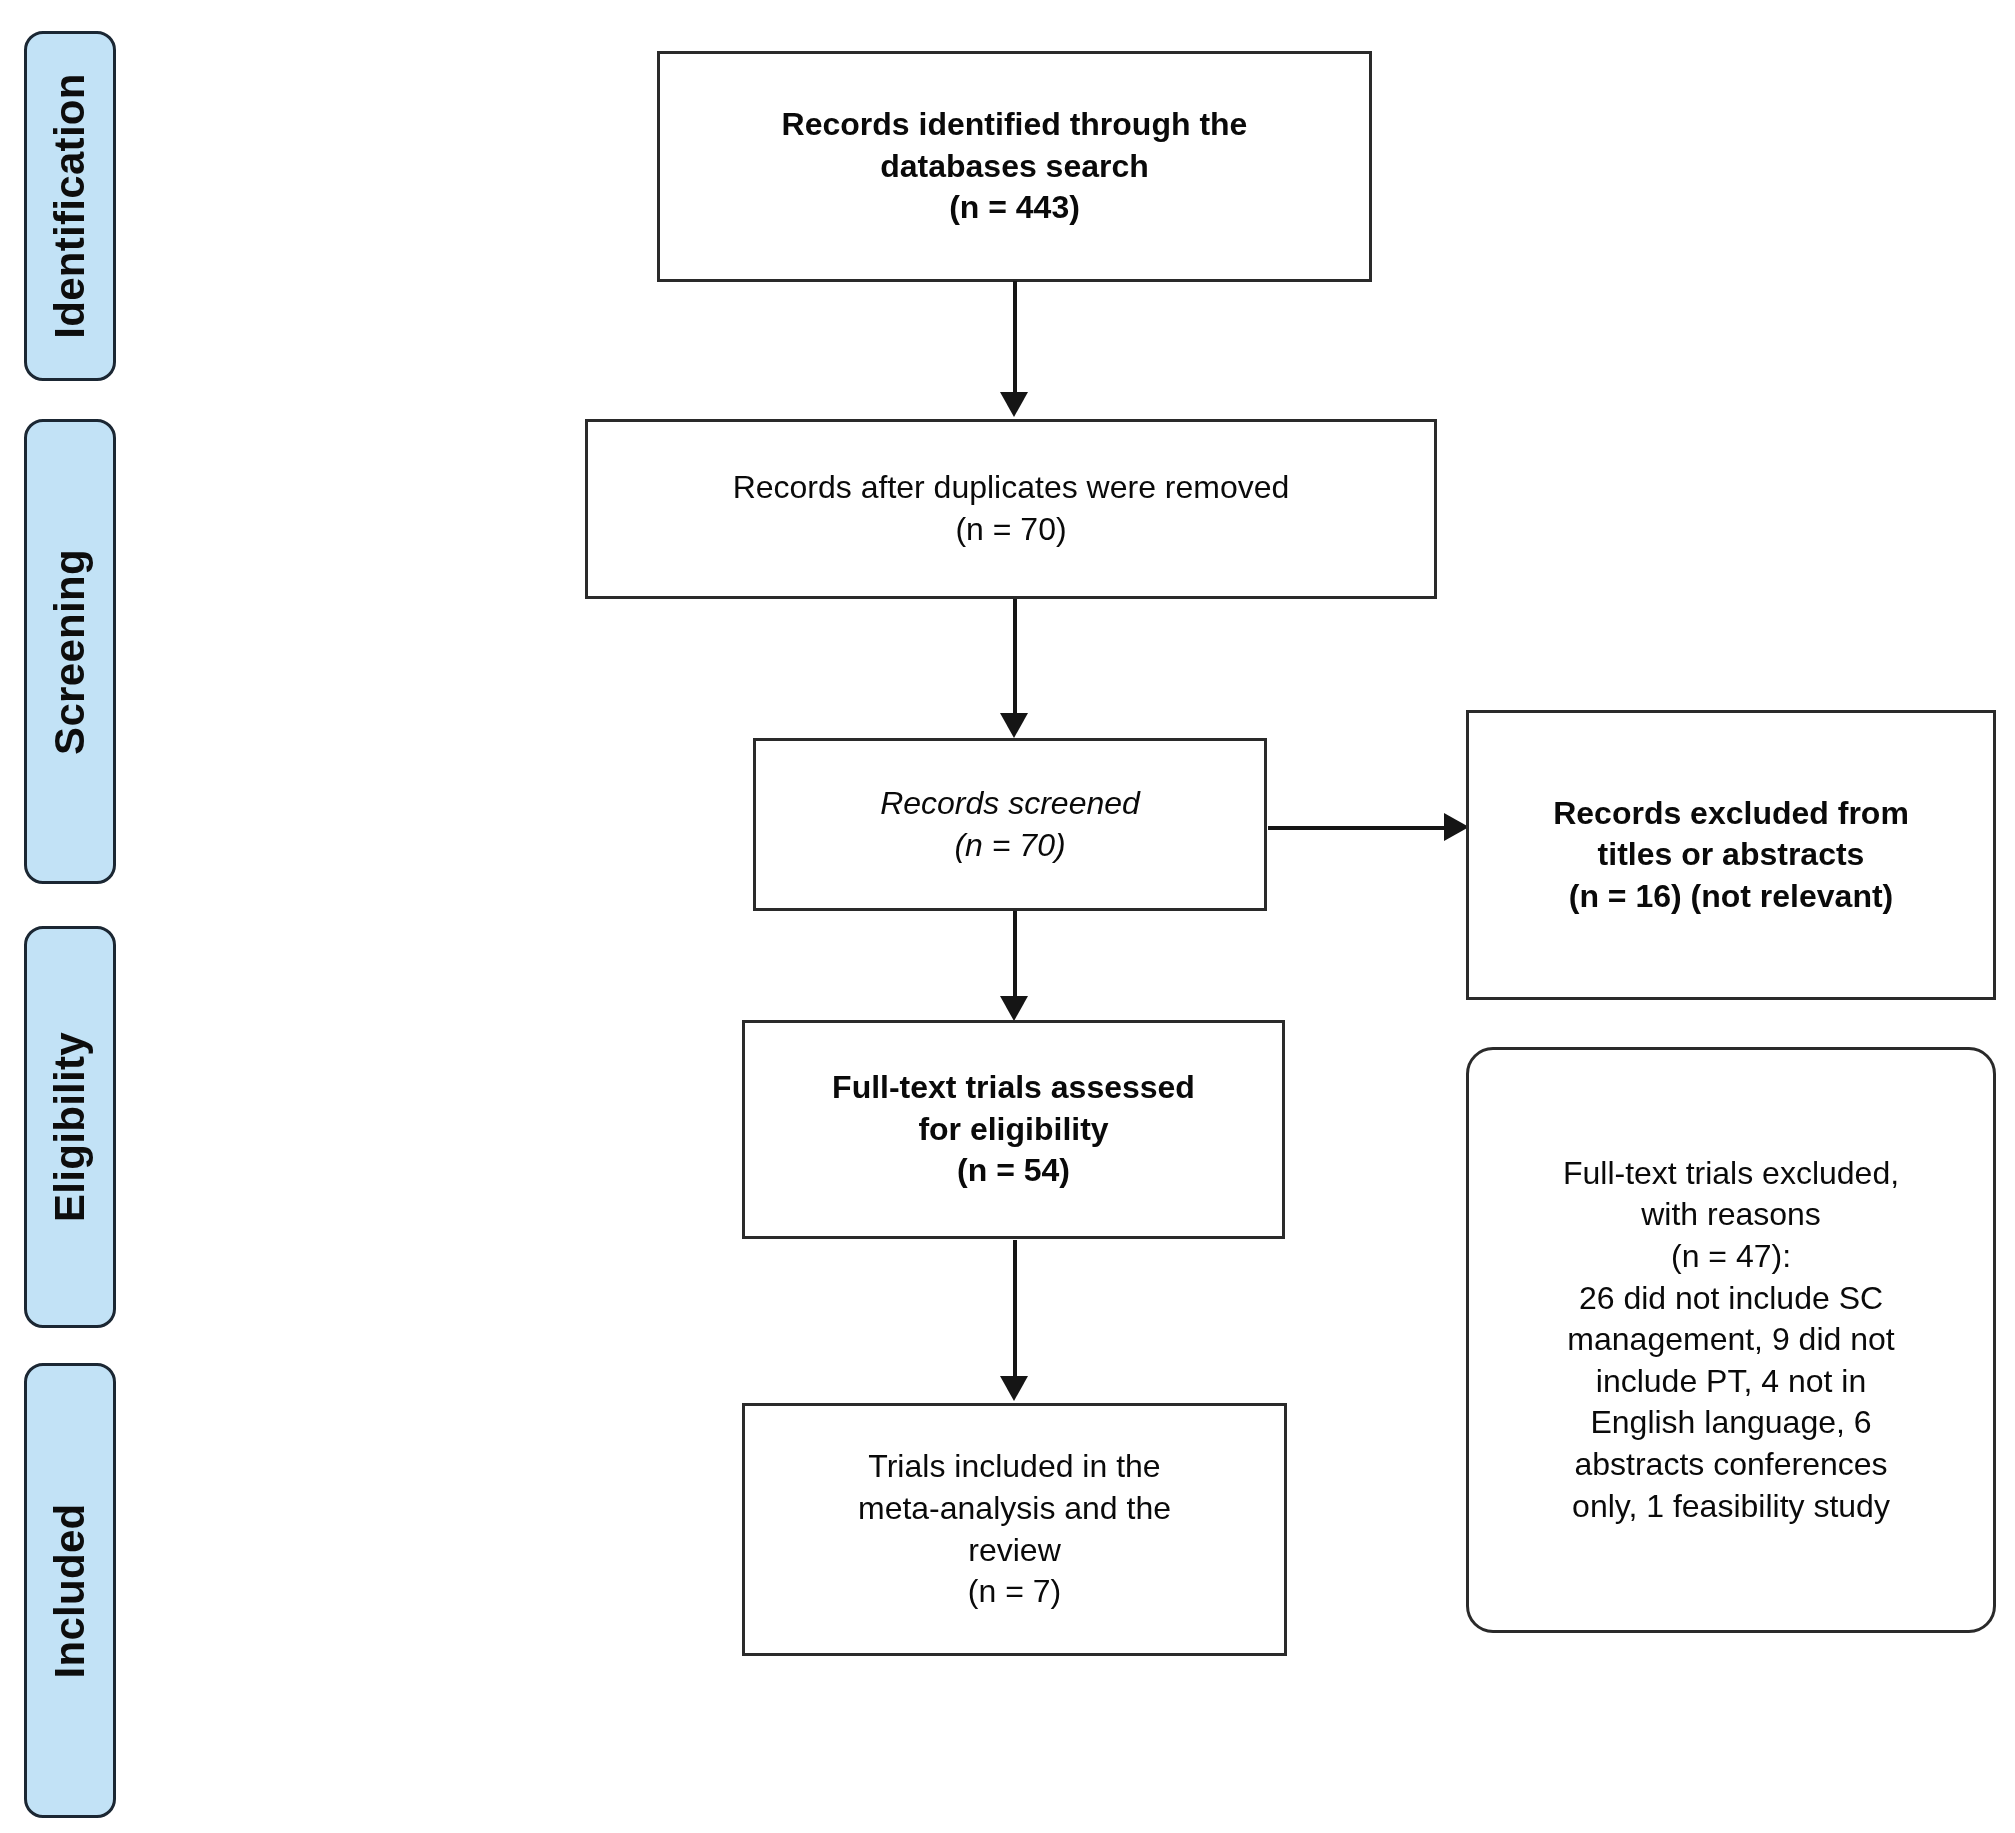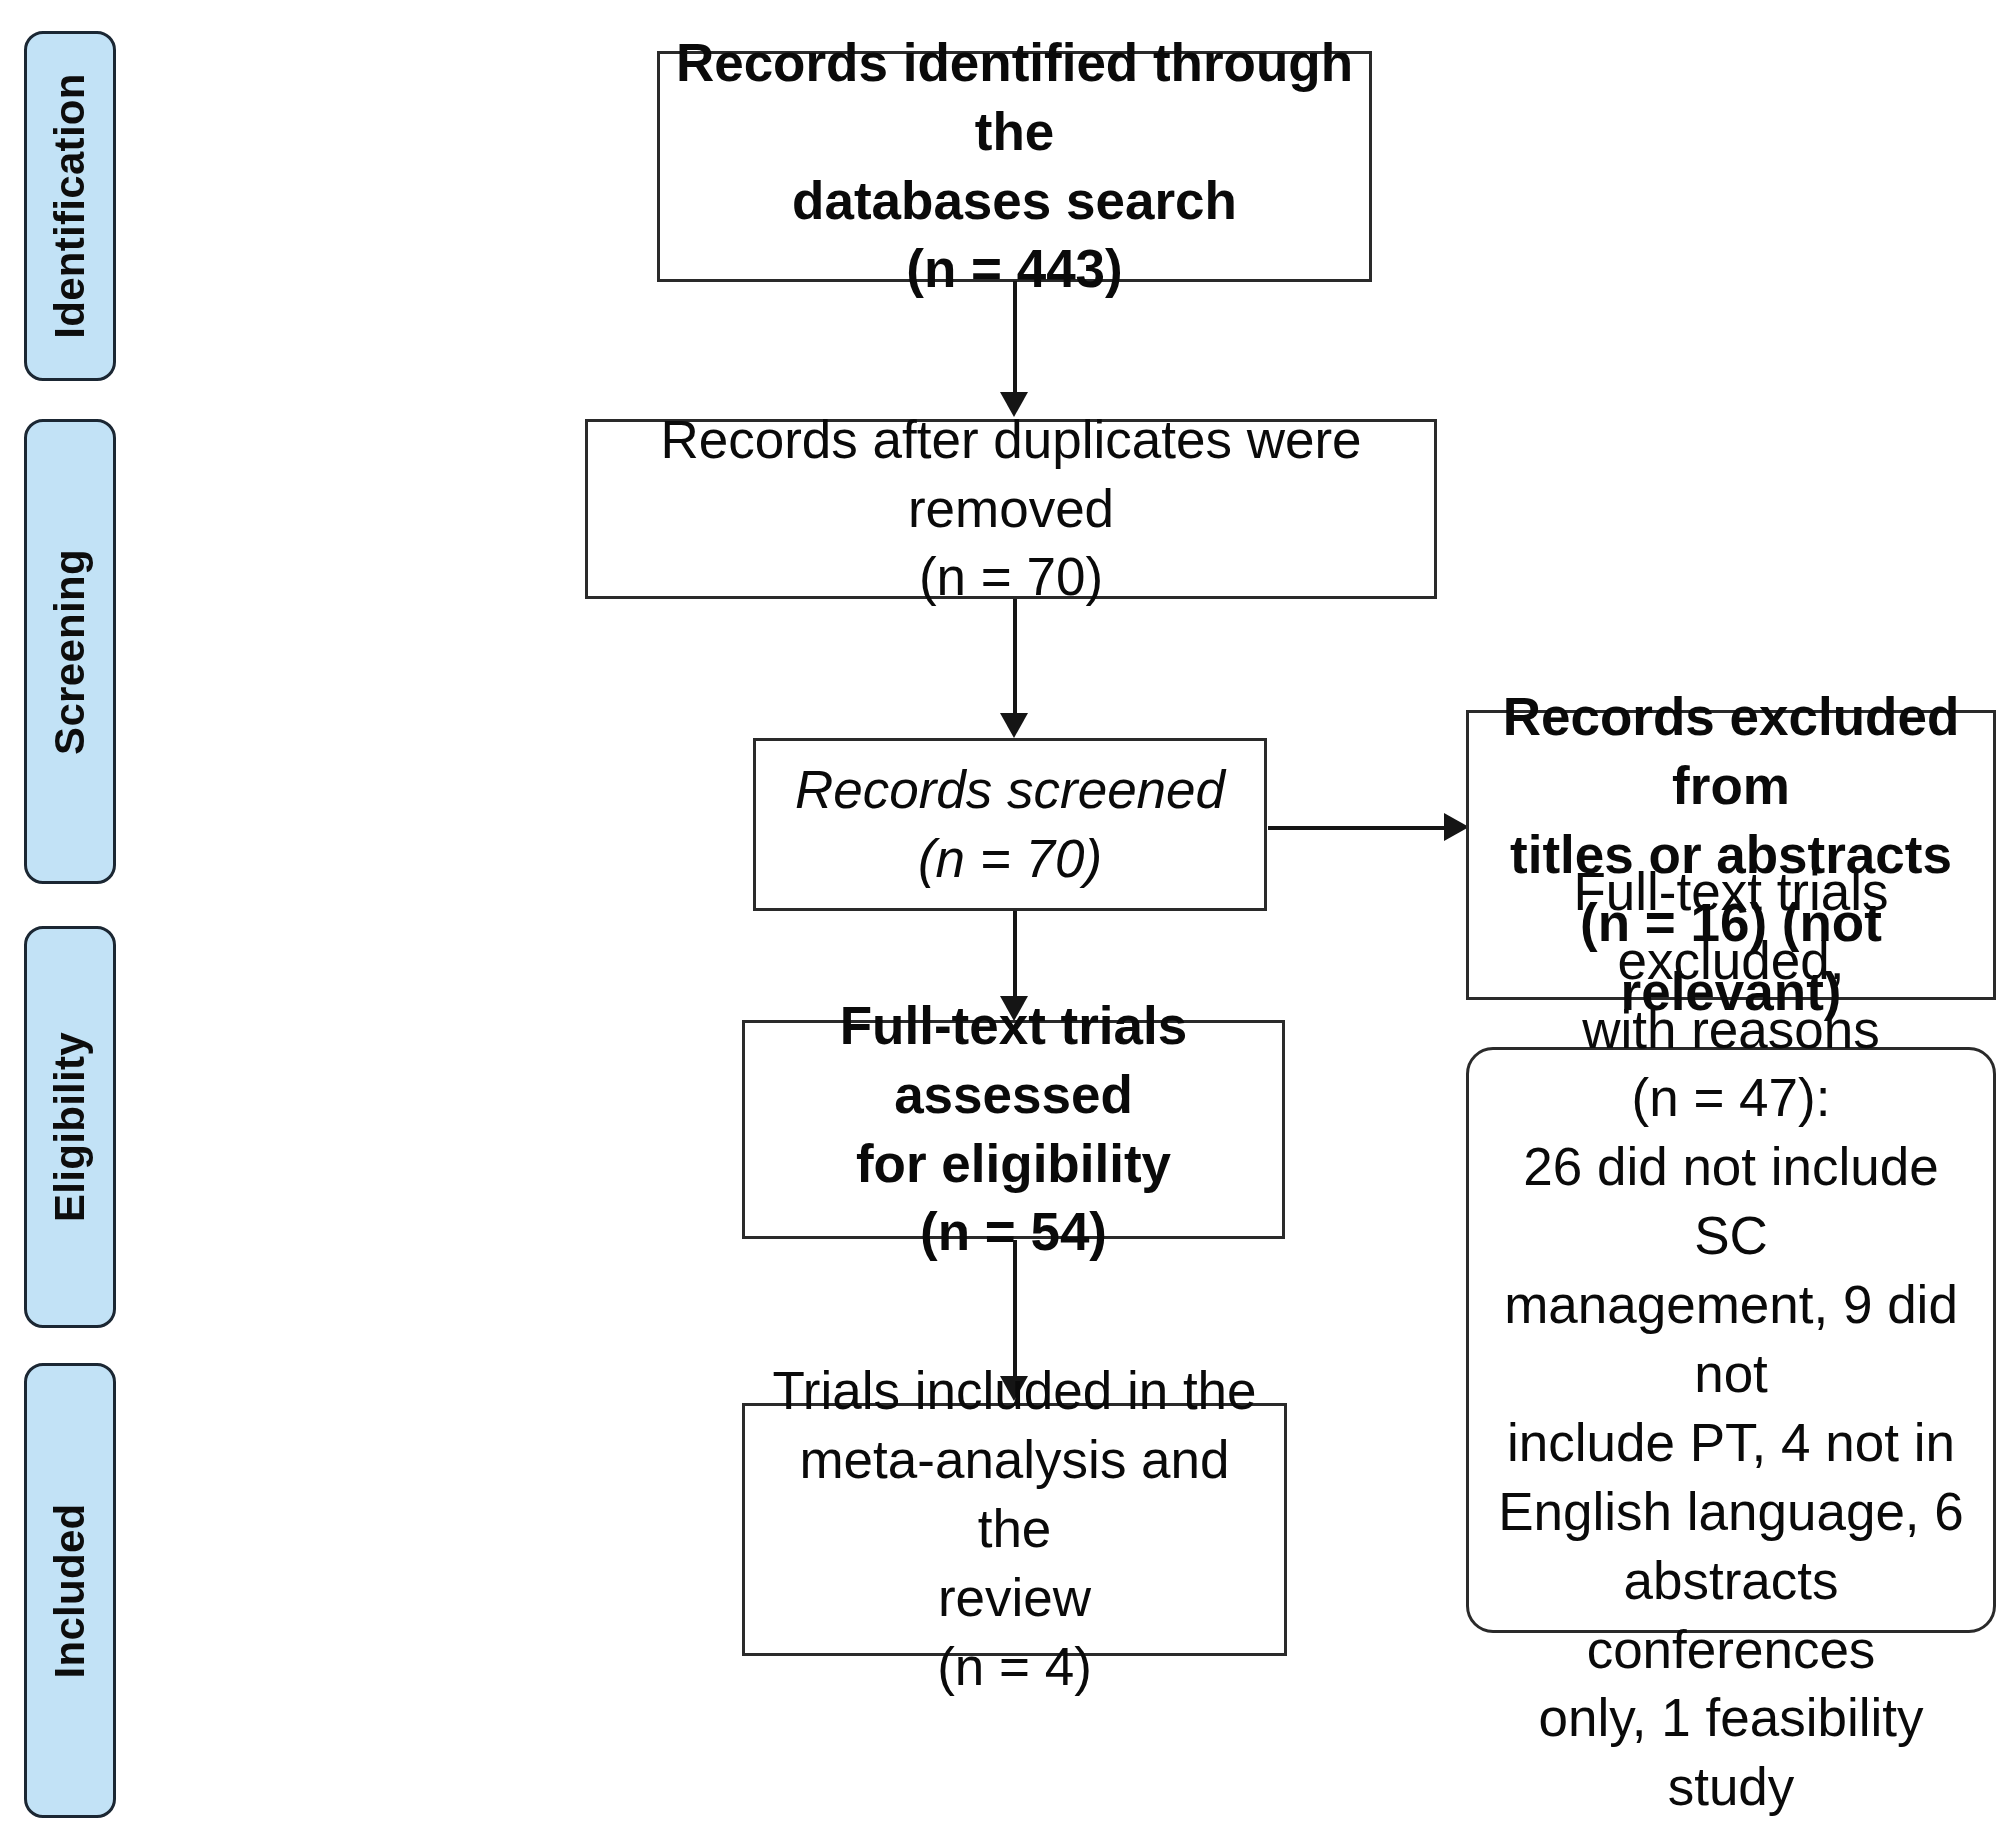--- a/index.html
+++ b/index.html
@@ -47,21 +47,21 @@
     background: #ffffff;
     border: 3.4px solid #2a2a2a;
     box-sizing: border-box;
     display: flex;
     align-items: center;
     justify-content: center;
     text-align: center;
     padding: 3.4px 11.2px;
   }
   .flow-box .box-text {
-    font-size: 53px;
+    font-size: 32px;
     line-height: 1.30;
     color: #0a0a0a;
     white-space: pre-line;
   }
   .flow-box.bold .box-text {
     font-weight: bold;
   }
 
   
   .v-line {
@@ -164,17 +164,17 @@
 only, 1 feasibility study</span>
   </div>
 
   <div class="v-line" style="left:1013px; top:1240px; height:138px;"></div>
   <div class="arrow-down" style="left:1000px; top:1376px;"></div>
 
   <div class="flow-box" style="left:742px; top:1403px; width:545px; height:253px;">
     <span class="box-text">Trials included in the
 meta-analysis and the
 review
-(n = 4)</span>
+(n = 7)</span>
   </div>
 
 </div>
 
 
 </body></html>

